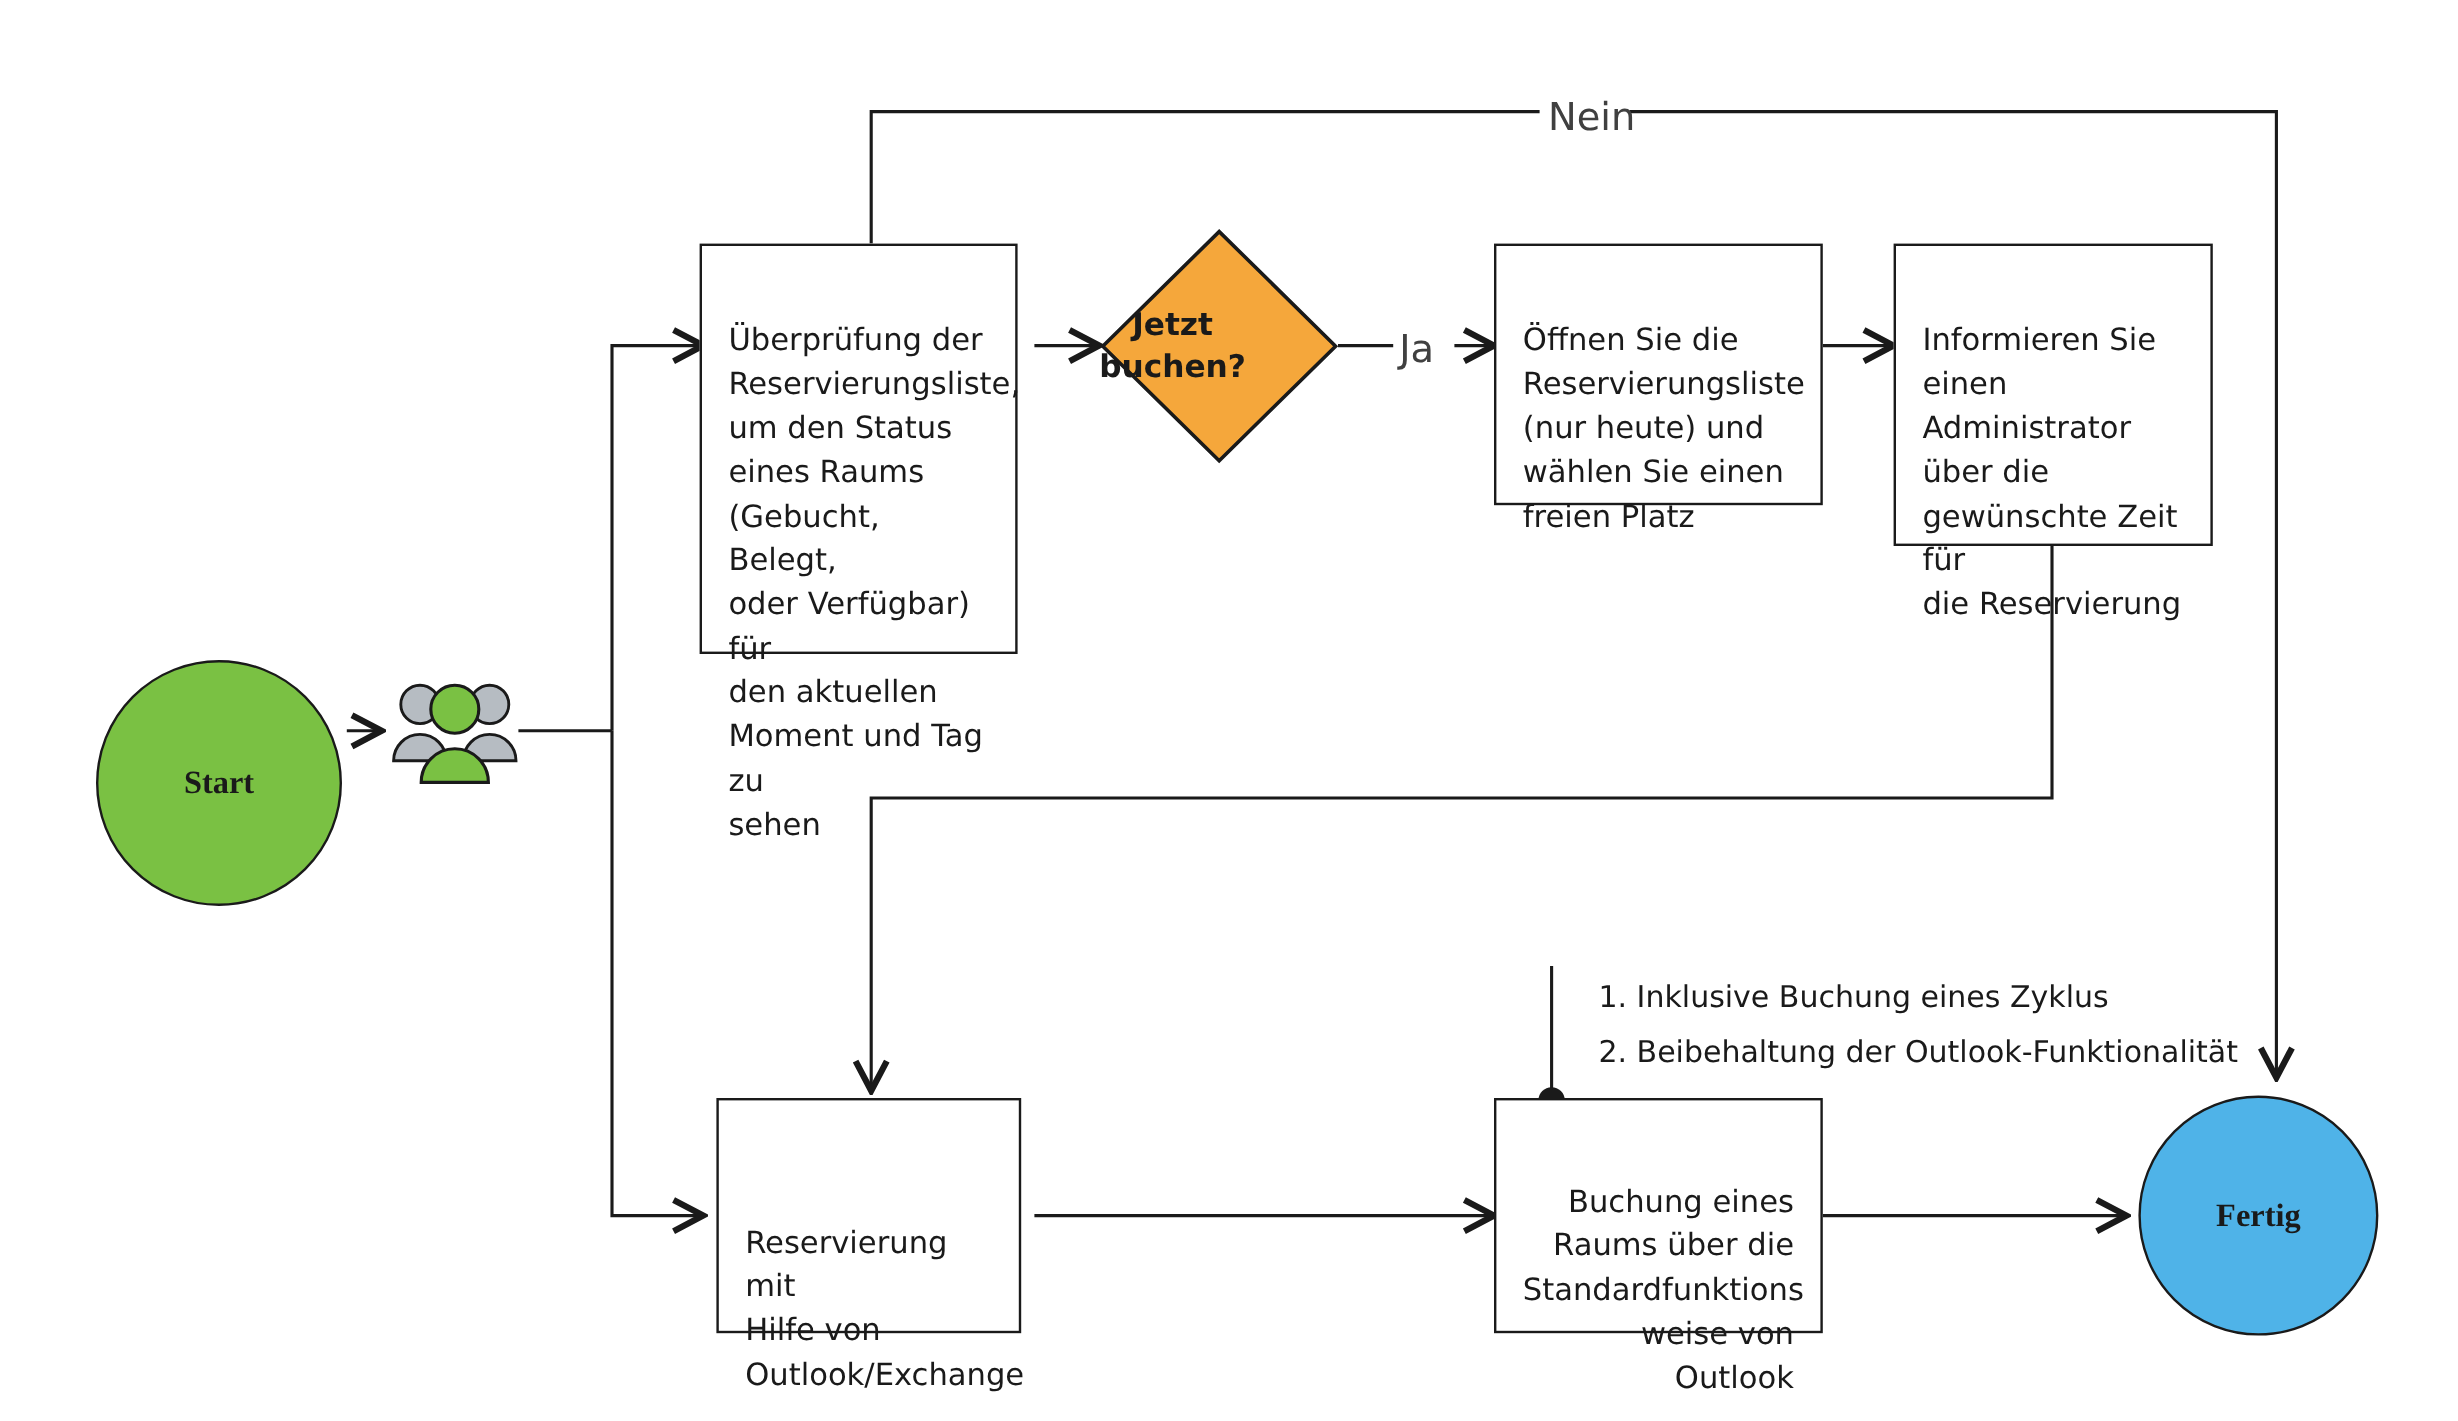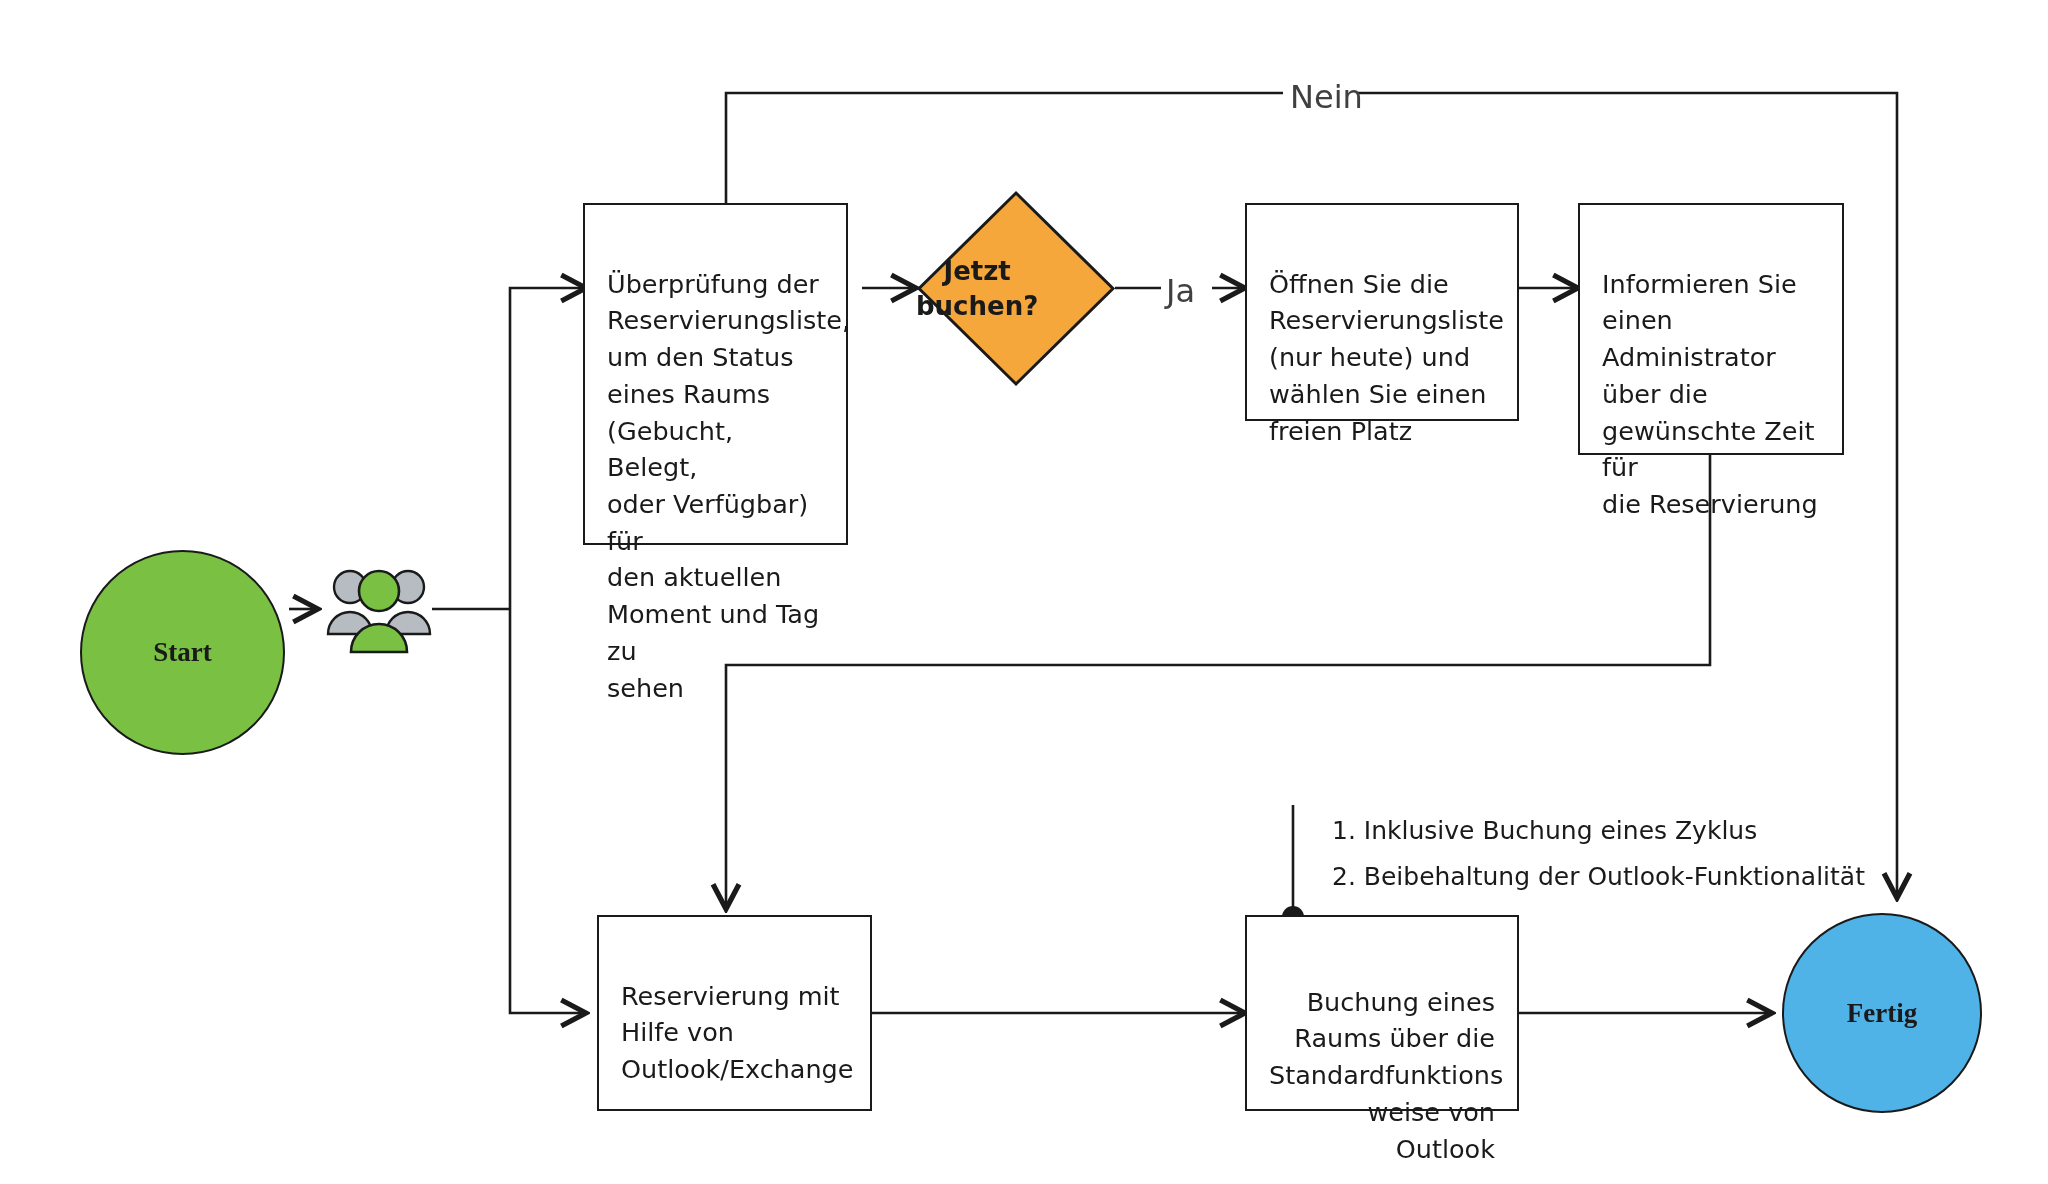--- a/index.html
+++ b/index.html
@@ -178,21 +178,21 @@
   </div>
 
   <div class="node proc-box" style="left:1578px; top:203px; width:266px; height:252px;">
     <span>Informieren Sie
 einen Administrator
 über die
 gewünschte Zeit für
 die Reservierung</span>
   </div>
 
-  <div class="node proc-box" style="left:597px; top:915px; width:275px; height:196px; padding-top:24px;">
+  <div class="node proc-box" style="left:597px; top:915px; width:254px; height:196px; padding-top:64px;">
     <span>Reservierung mit
 Hilfe von
 Outlook/Exchange</span>
   </div>
 
   <div class="node proc-box" style="left:1245px; top:915px; width:274px; height:196px; padding-top:30px;text-align:right;">
     <span>Buchung eines
 Raums über die
 Standardfunktions
 weise von Outlook</span>

